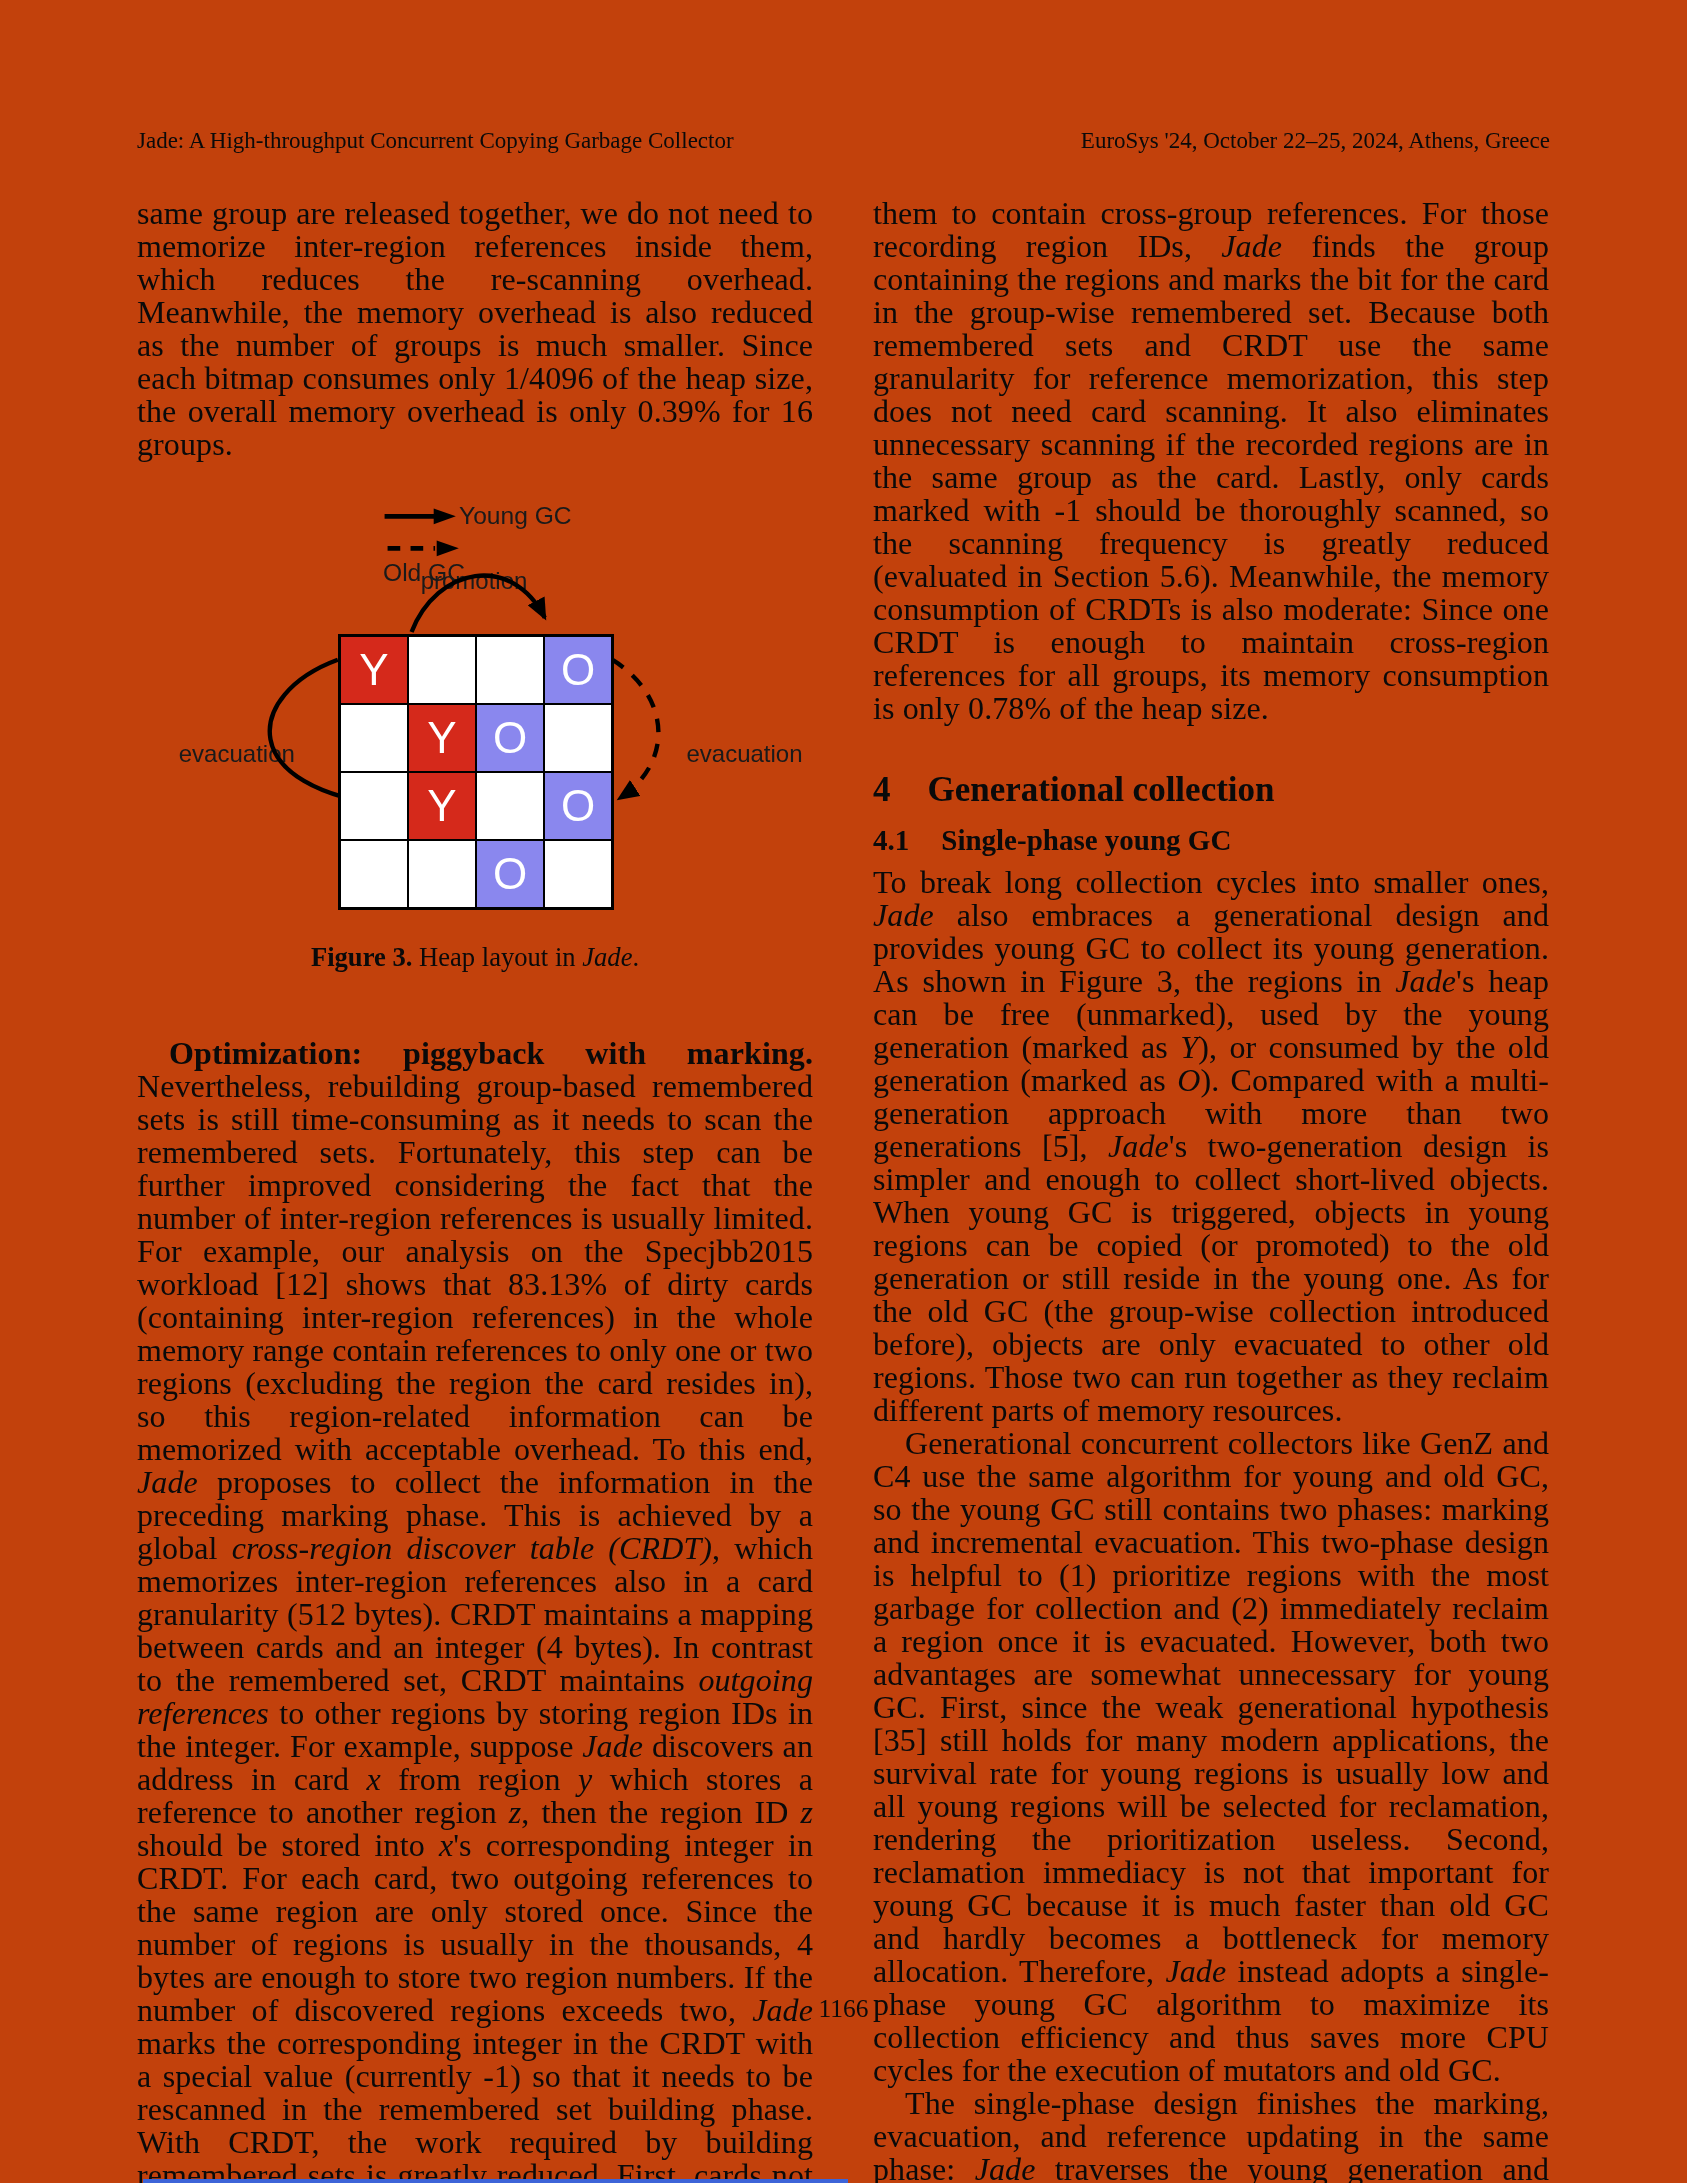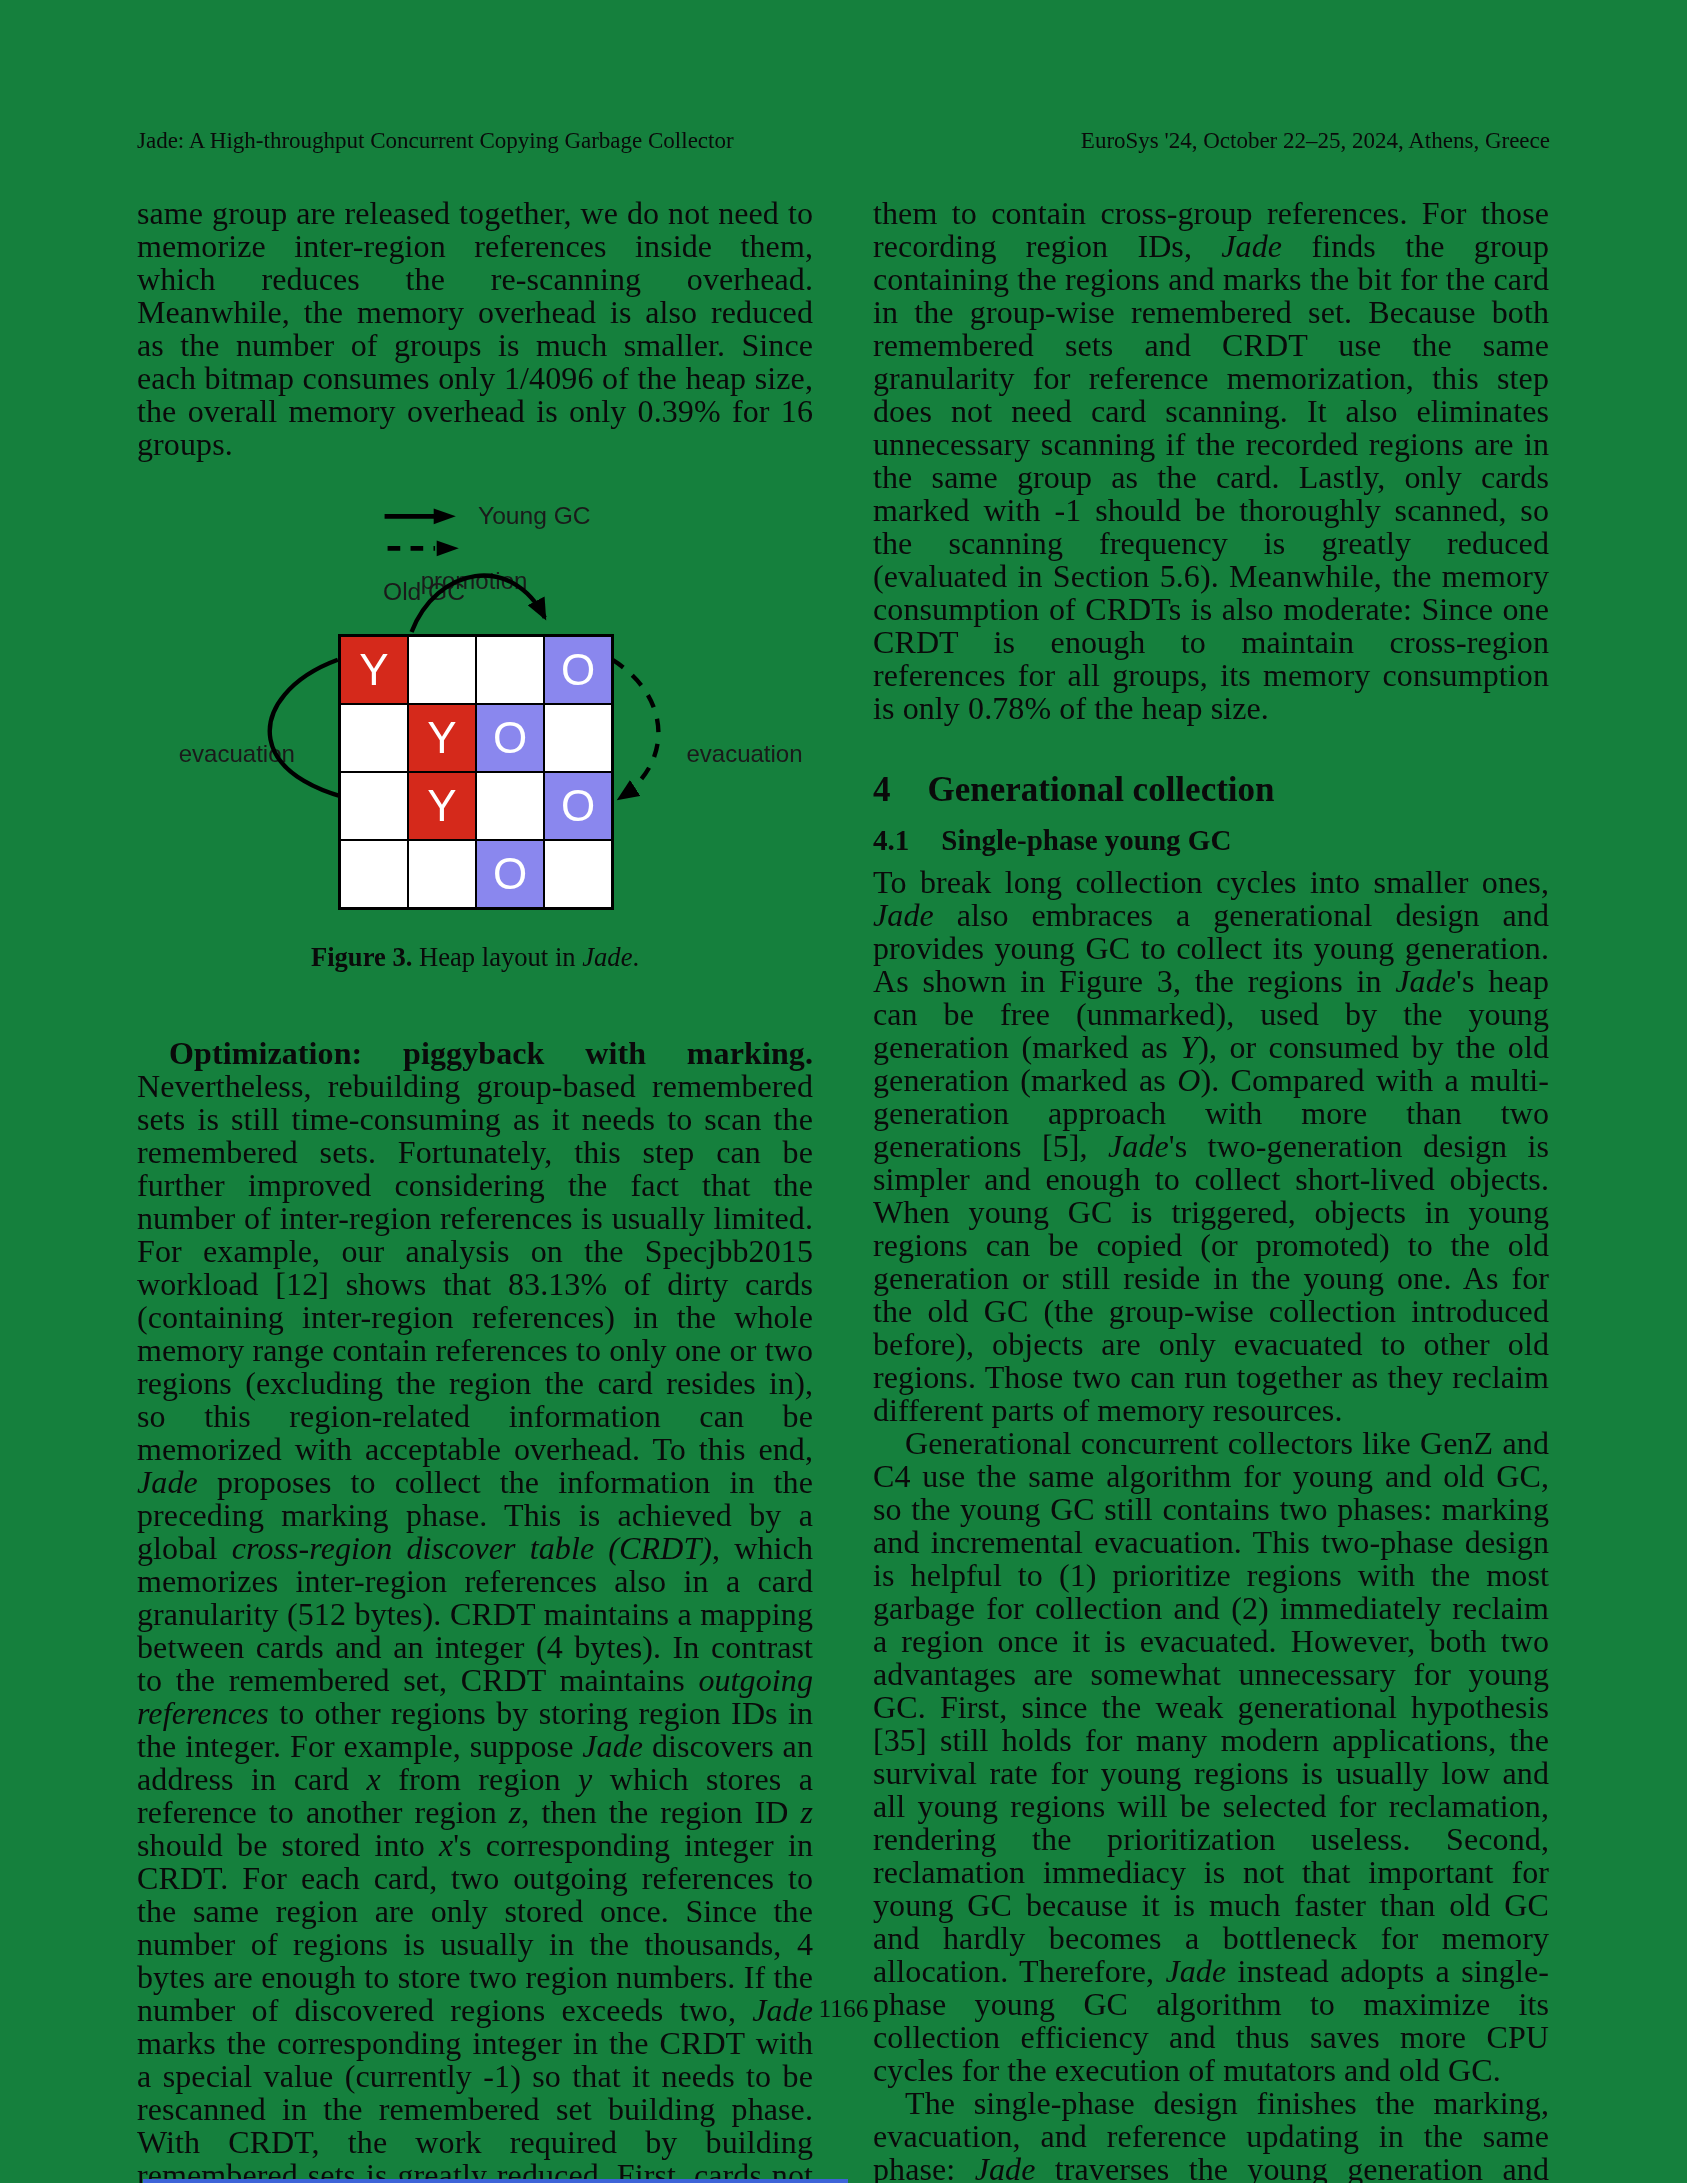--- a/index.html
+++ b/index.html
@@ -1,17 +1,17 @@
 <!DOCTYPE html>
 <html style="--young-cell: #d5291b; --old-cell: #8a87ee; --bottom-bar: #3d64d8;font-size:12.7px"><head>
 <meta charset="utf-8">
 <style>
   html,body { margin:0; padding:0; background:#e8e8e8; }
   .page {
-    position:relative; width:1687px; height:2183px; background:#15803d;
+    position:relative; width:1687px; height:2183px; background:#c2410c;
     font-family:"Liberation Serif", serif; color:#0a0a0a; overflow:hidden;
   }
   
   .running-head {
     position:absolute; top:127px; left:137px; width:1413px;
     font-size:23px; line-height:27px;
   }
   .running-head .rh-left { float:left; }
   .running-head .rh-right { float:right; }
 
@@ -39,21 +39,21 @@
   h3.subsec .sec-num { margin-right:32px; }
   .after-heading { margin-top:8px; }
 
   
   figure.fig { margin:0; }
   .fig-canvas { position:relative; height:460px; margin-top:6.4px; }
   .fig-label {
     position:absolute; font-family:"Liberation Sans", sans-serif;
     font-size:24px; color:#1a1a1a; white-space:nowrap;
   }
-  .legend-row { position:absolute; left:246px; display:flex; align-items:center; gap:19px; }
+  .legend-row { position:absolute; left:246px; display:flex; align-items:center; }
   .legend-row .legend-text { font-family:"Liberation Sans", sans-serif; font-size:24.6px; color:#1a1a1a; }
   .promotion-label { left:238px; top:100px; width:198px; text-align:center; }
   .evac-left { left:14.3px; top:273px; width:171px; text-align:center; }
   .evac-right { left:522px; top:273px; width:171px; text-align:center; }
 
   .heap-grid {
     position:absolute; left:201px; top:167px;
     display:grid; grid-template-columns:repeat(4, 68px); grid-auto-rows:68px;
     border:2.4px solid #000;
   }

